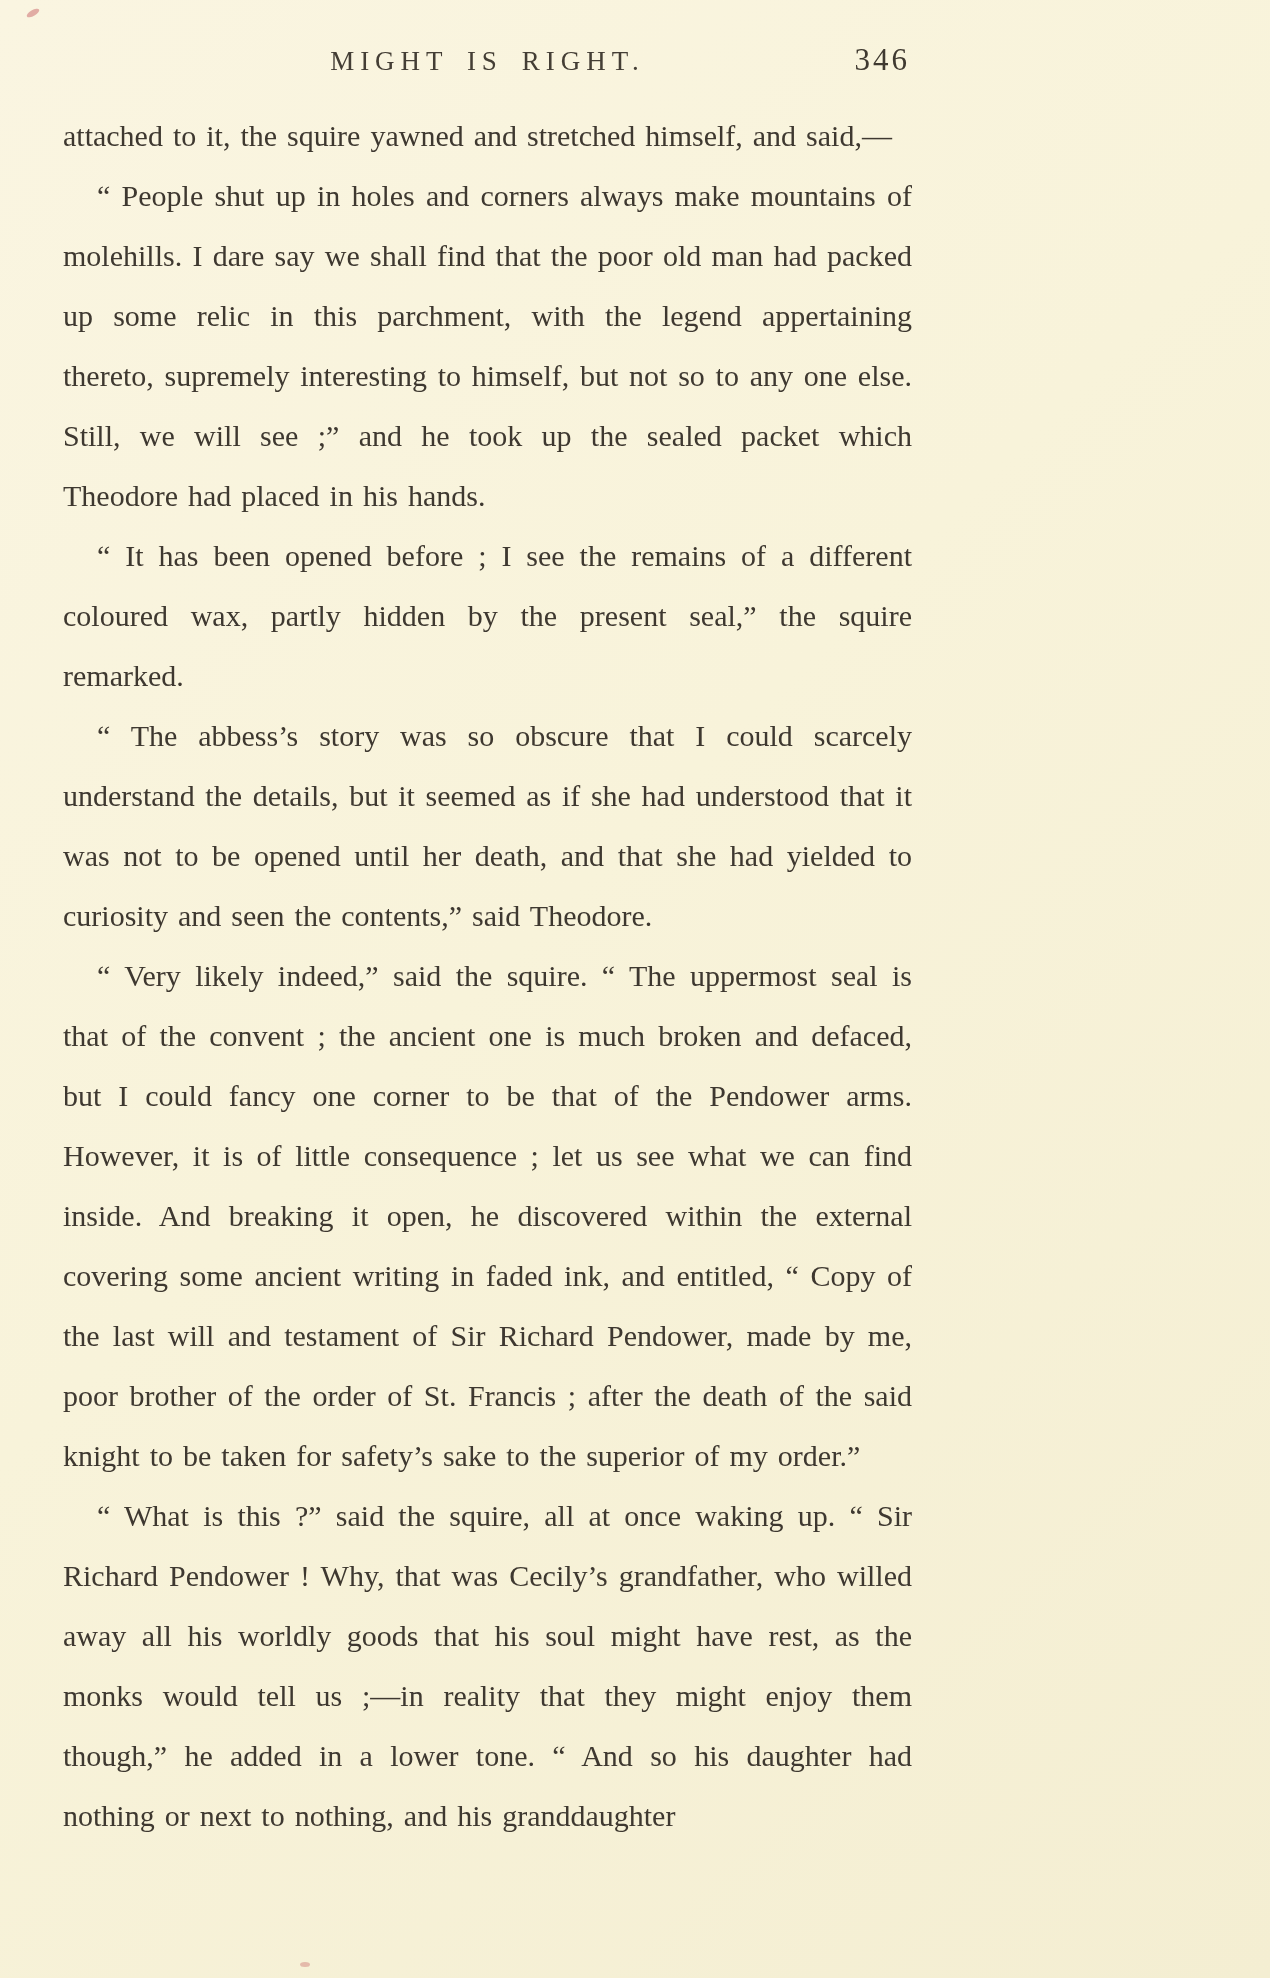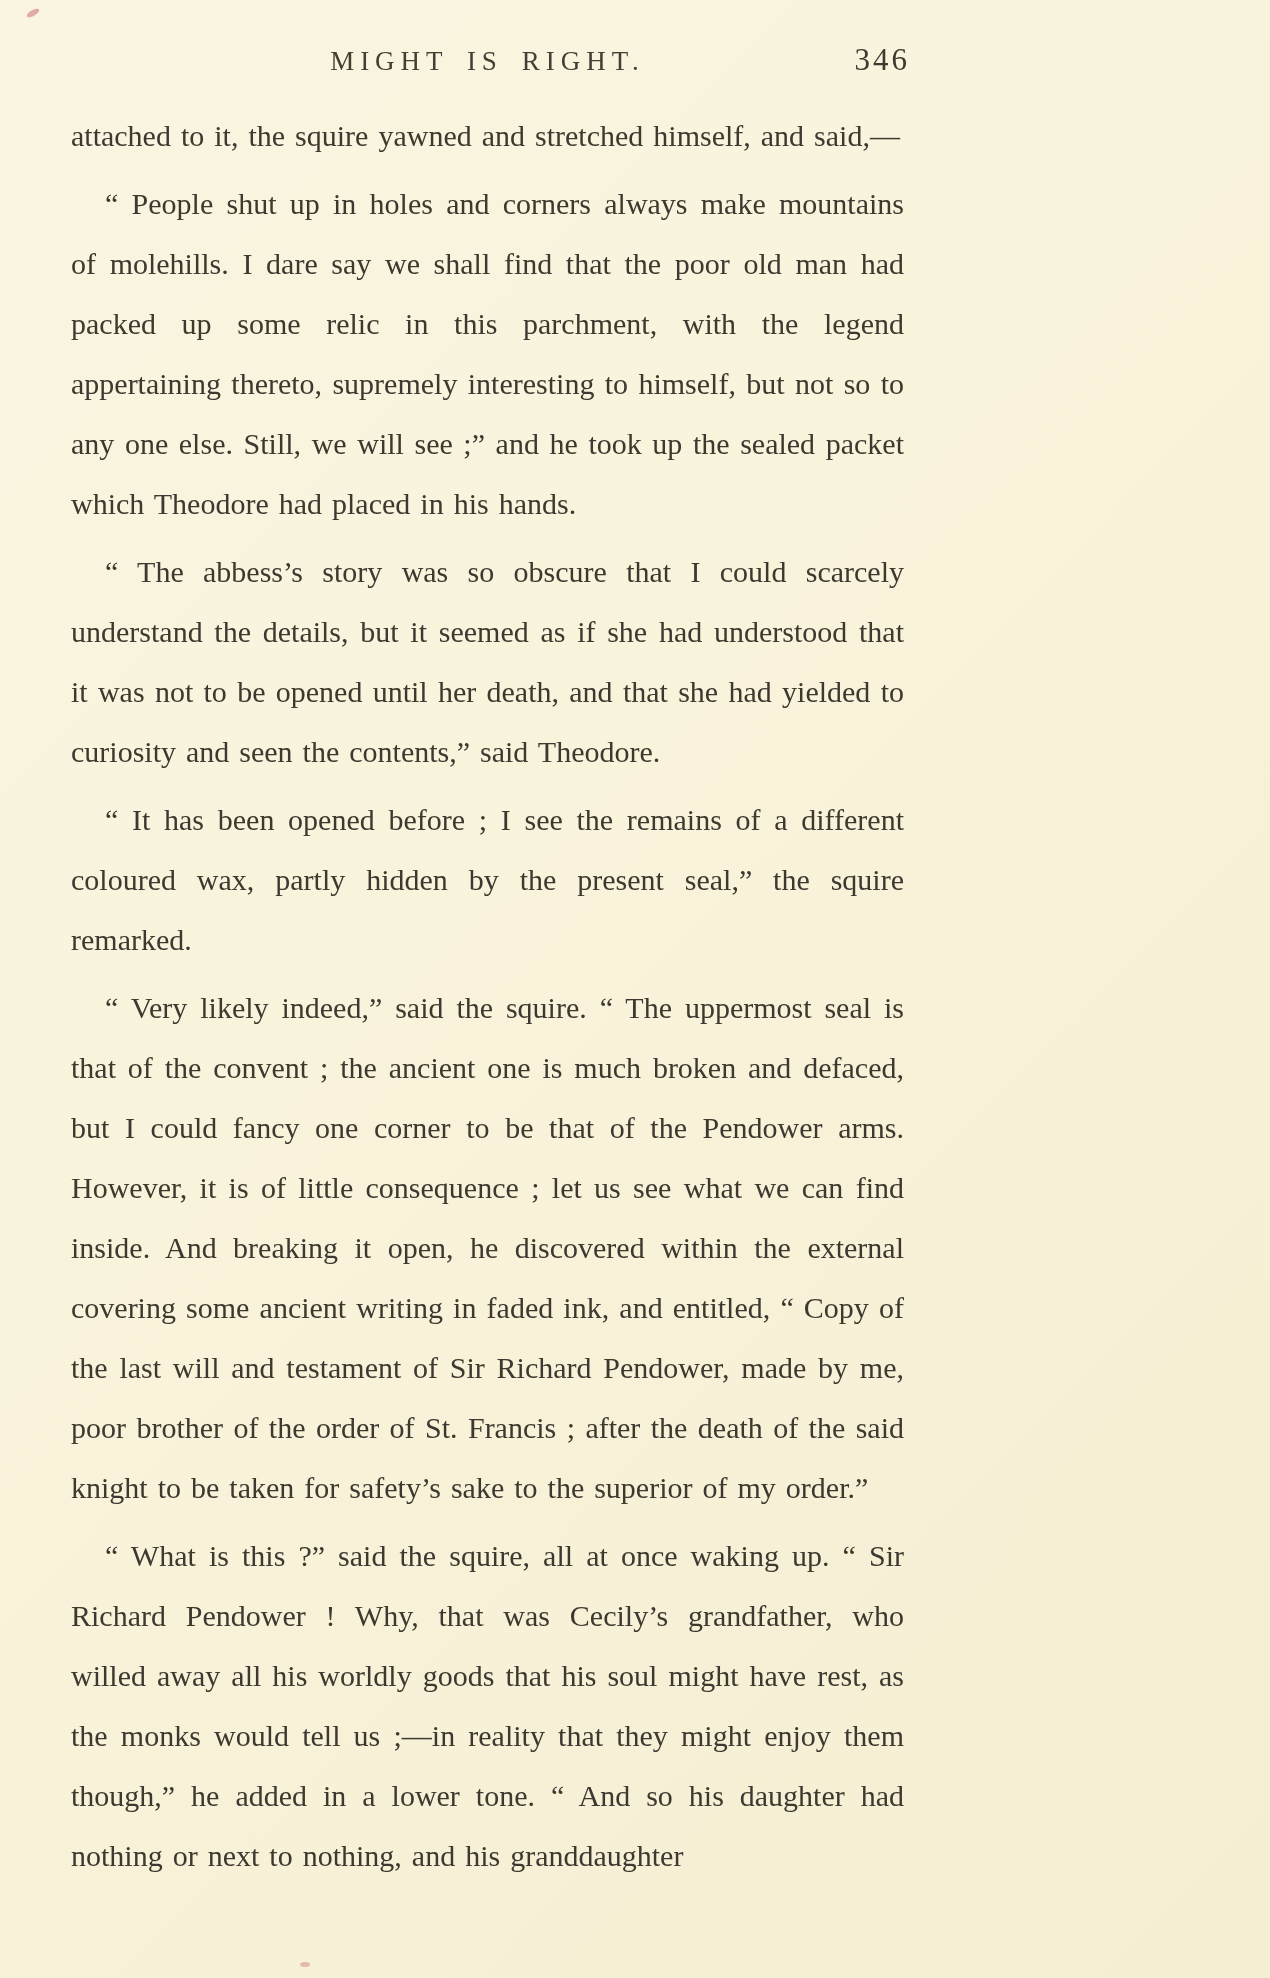--- a/index.html
+++ b/index.html
@@ -48,21 +48,21 @@
     color: #3f3930;
   }
   .body-text {
     font-size: 30px;
     line-height: 60px;
     text-align: justify;
     color: #3e3830;
     word-spacing: 2.5px;
   }
   .body-text p {
-    margin: 8px;
+    margin: 0;
     padding: 0;
   }
   .body-text p.indent {
     text-indent: 34px;
   }
   .speck {
     position: absolute;
     border-radius: 50%;
     pointer-events: none;
   }
@@ -93,20 +93,20 @@
   <div class="content">
 
     <div class="page-header">
       <span class="running-title">MIGHT IS RIGHT.</span>
       <span class="page-number">346</span>
     </div>
 
     <div class="body-text">
       <p>attached to it, the squire yawned and stretched himself, and said,—</p>
       <p class="indent">“ People shut up in holes and corners always make mountains of molehills.  I dare say we shall find that the poor old man had packed up some relic in this parchment, with the legend appertaining thereto, supremely interesting to himself, but not so to any one else.  Still, we will see ;” and he took up the sealed packet which Theodore had placed in his hands.</p>
+      <p class="indent">“ It has been opened before ; I see the remains of a different coloured wax, partly hidden by the present seal,” the squire remarked.</p>
       <p class="indent">“ The abbess’s story was so obscure that I could scarcely understand the details, but it seemed as if she had understood that it was not to be opened until her death, and that she had yielded to curiosity and seen the contents,” said Theodore.</p>
-      <p class="indent">“ It has been opened before ; I see the remains of a different coloured wax, partly hidden by the present seal,” the squire remarked.</p>
       <p class="indent">“ Very likely indeed,” said the squire.  “ The uppermost seal is that of the convent ; the ancient one is much broken and defaced, but I could fancy one corner to be that of the Pendower arms.  However, it is of little consequence ; let us see what we can find inside.  And breaking it open, he discovered within the external covering some ancient writing in faded ink, and entitled, “ Copy of the last will and testament of Sir Richard Pendower, made by me, poor brother of the order of St. Francis ; after the death of the said knight to be taken for safety’s sake to the superior of my order.”</p>
       <p class="indent">“ What is this ?” said the squire, all at once waking up.  “ Sir Richard Pendower !  Why, that was Cecily’s grandfather, who willed away all his worldly goods that his soul might have rest, as the monks would tell us ;—in reality that they might enjoy them though,” he added in a lower tone.  “ And so his daughter had nothing or next to nothing, and his granddaughter</p>
     </div>
 
   </div>
 </div>
 
 </body></html>

